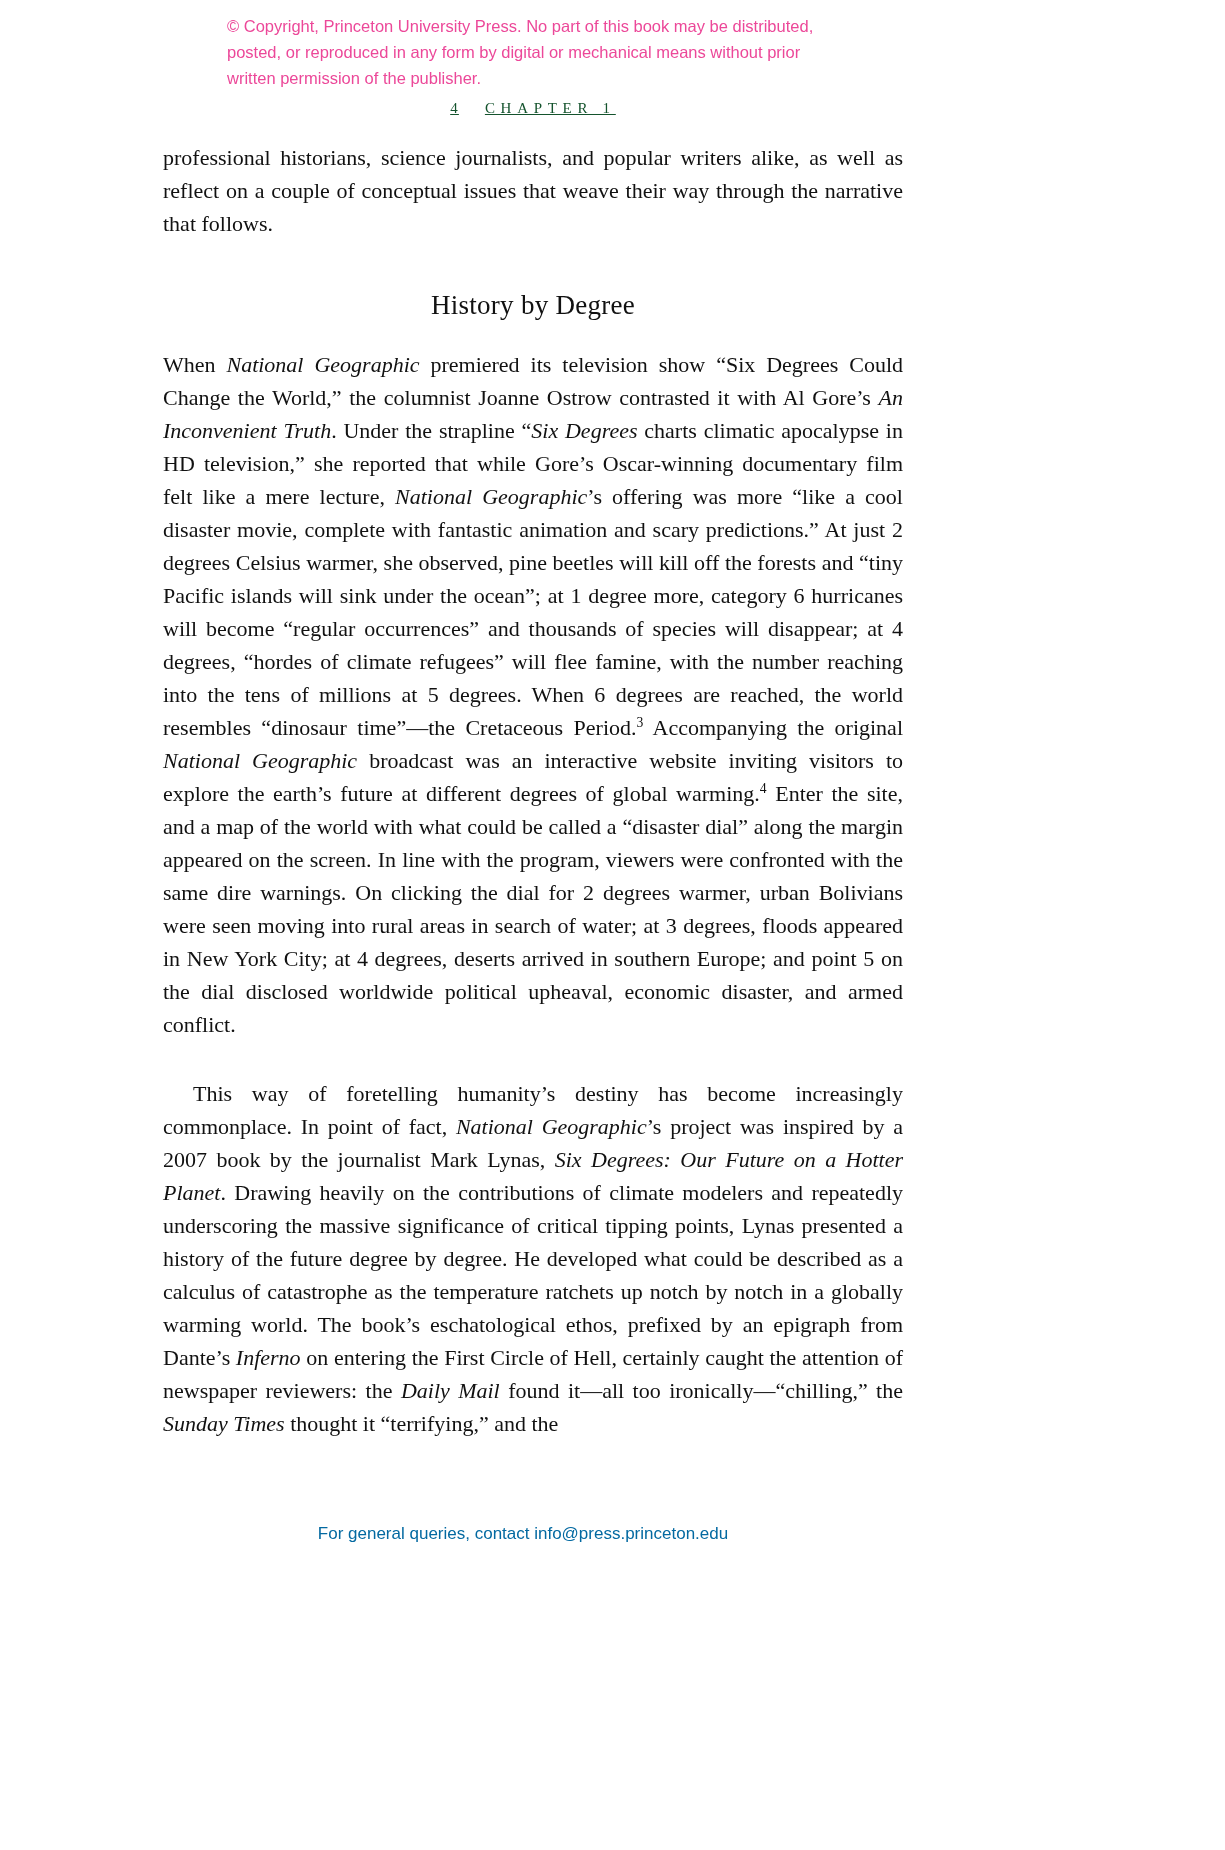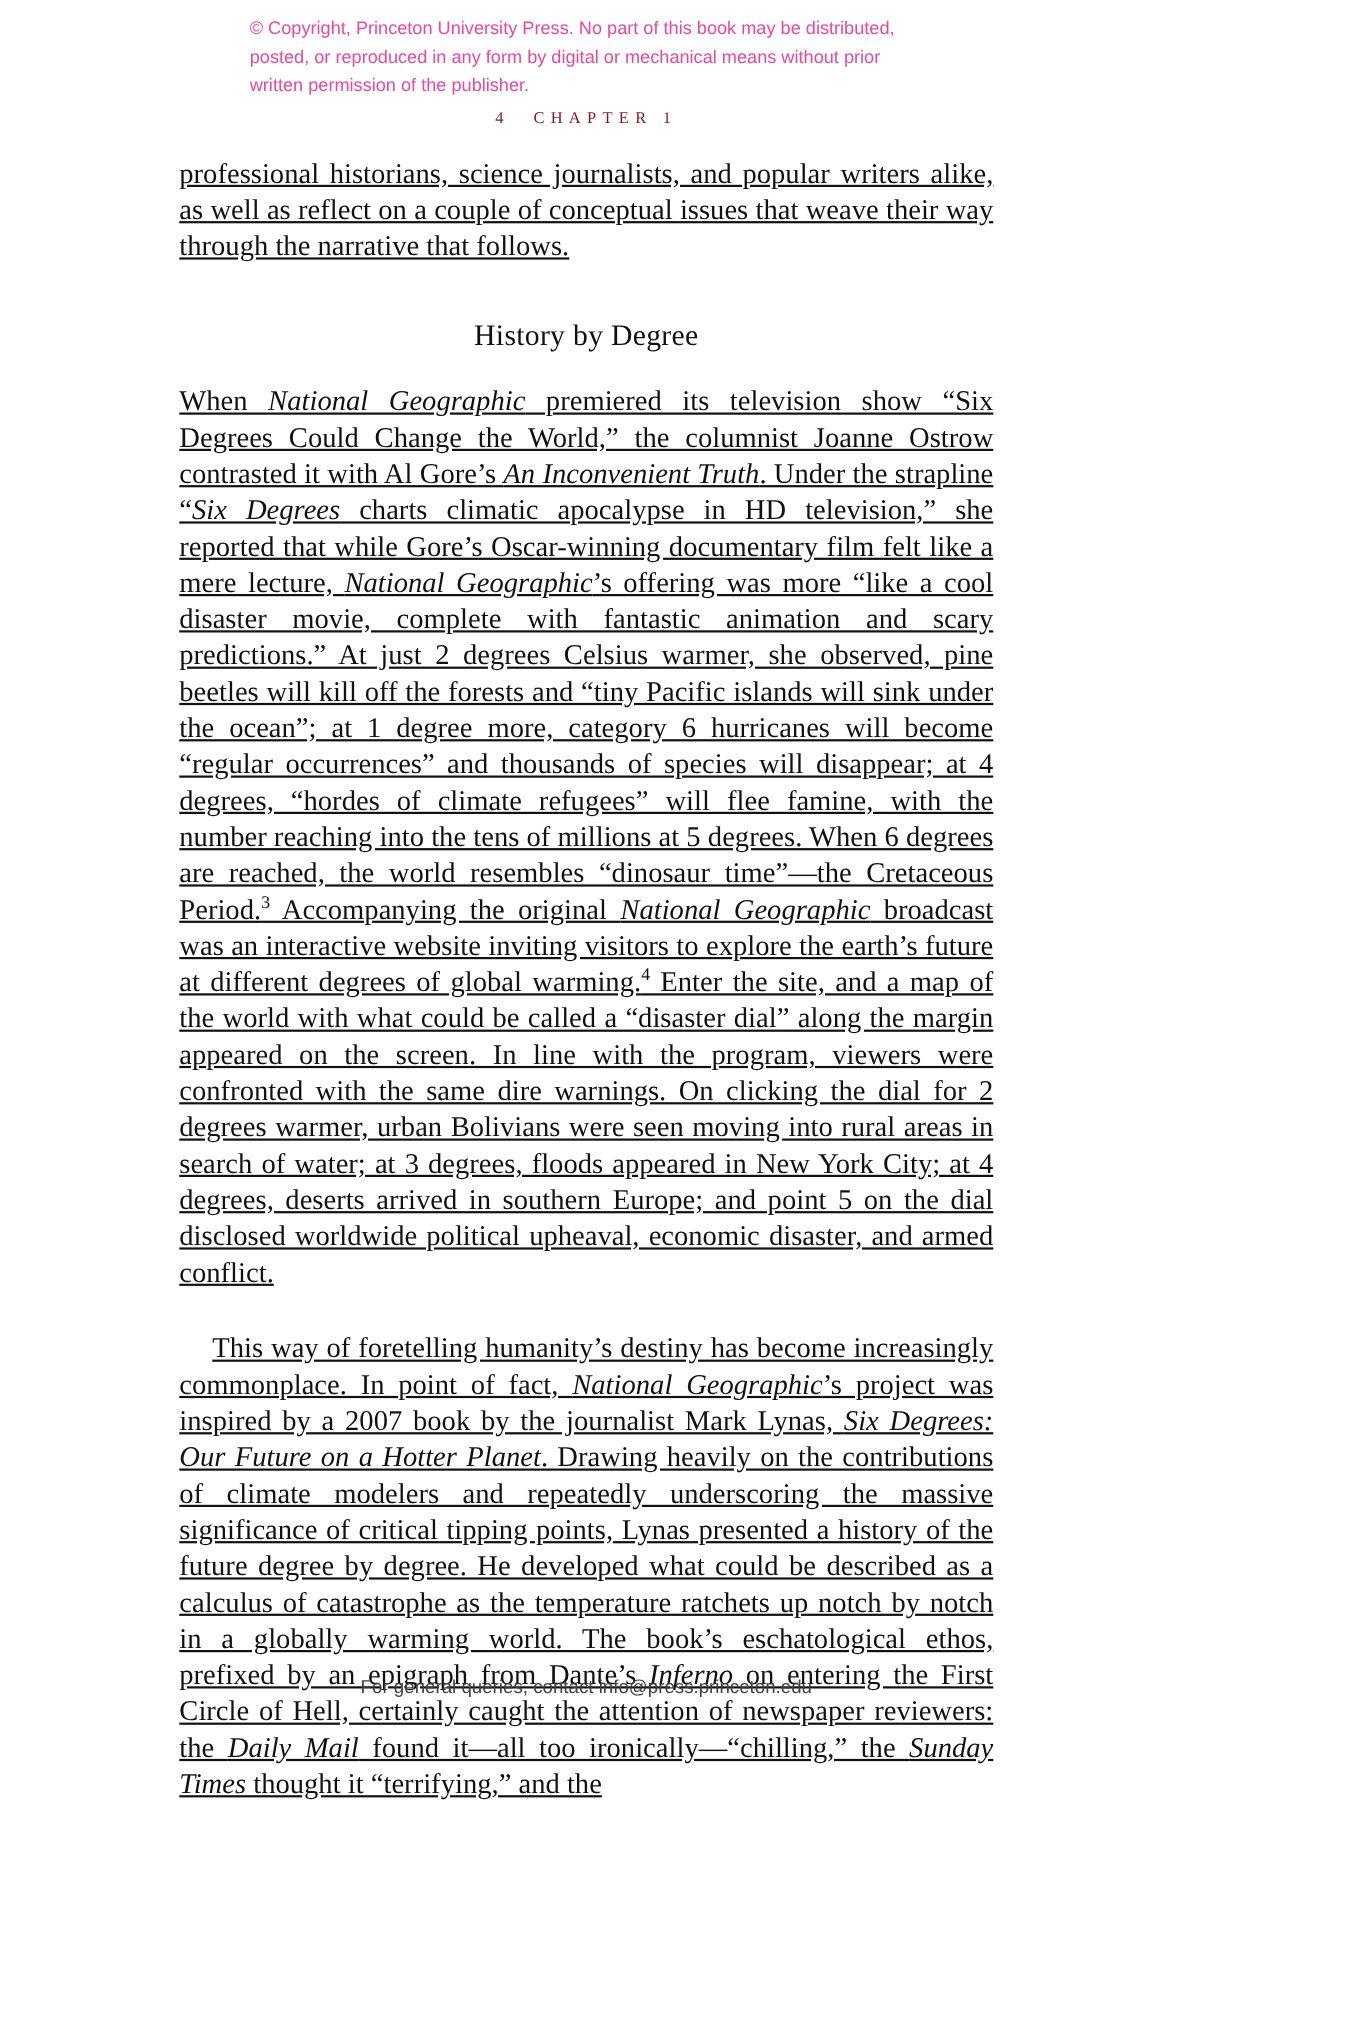--- a/index.html
+++ b/index.html
@@ -10,44 +10,44 @@
     position:relative;overflow:hidden;
   }
   .copyright{
     position:absolute;left:227px;top:13px;width:600px;
     font-family:"Liberation Sans","DejaVu Sans",sans-serif;
     font-size:16.5px;line-height:26px;color:#ec4899;
     text-align:left;
   }
   .pagehead{
     position:absolute;left:163px;top:100px;width:740px;
-    text-align:center;font-size:15px;color:#7f1d1d;
+    text-align:center;font-size:15px;color:#14532d;text-decoration:underline;
   }
   .pagehead .pagenum{letter-spacing:0.08em;margin-right:26px;}
   .pagehead .chapter{letter-spacing:0.38em;}
   .textblock{
     position:absolute;left:163px;top:141px;width:740px;
   }
   .para{
-    margin:0;font-size:26px;line-height:33px;
-    text-align:justify;color:#111;text-decoration:underline;
+    margin:0;font-size:22px;line-height:33px;
+    text-align:justify;color:#111;
   }
   .para.indent{text-indent:30px;margin-top:36px;}
   .heading{
     margin:50px 0 27px 0;
     font-size:27px;font-weight:400;color:#111;
     text-align:center;letter-spacing:0.01em;
   }
   .it{font-style:italic;}
   sup{font-size:0.62em;line-height:0;vertical-align:super;}
   .footer{
-    position:absolute;left:163px;top:1524px;width:740px;
+    position:absolute;left:153px;top:1524px;width:740px;
     text-align:center;
     font-family:"Liberation Sans","DejaVu Sans",sans-serif;
-    font-size:17px;color:#404040;
+    font-size:17px;color:#0369a1;
   }
 </style>
 </head>
 <body>
 
 <div class="page">
 
   <div class="copyright">© Copyright, Princeton University Press. No part of this book may be distributed, posted, or reproduced in any form by digital or mechanical means without prior written permission of the publisher.</div>
 
   <div class="pagehead">

